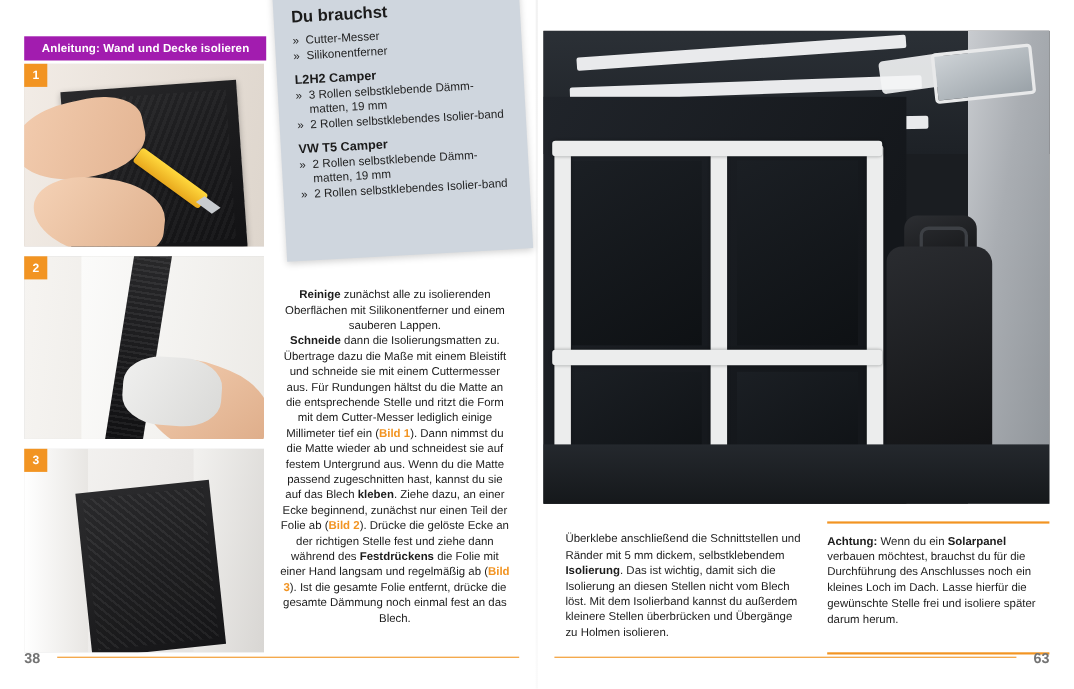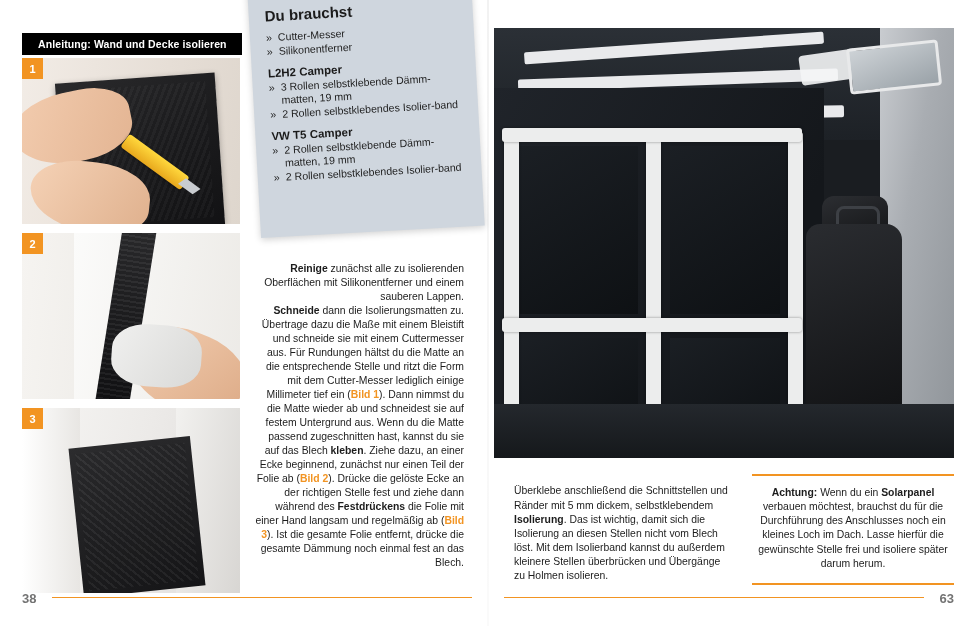--- a/index.html
+++ b/index.html
@@ -19,21 +19,21 @@
     background: #ffffff;
   }
 
   
   .chapter-tab {
     position: absolute;
     left: 22px;
     top: 33px;
     width: 220px;
     height: 22px;
-    background: #000000;
+    background: #a21caf;
     color: #ffffff;
     font-size: 10.5px;
     font-weight: bold;
     display: flex;
     align-items: center;
     padding-left: 16px;
     letter-spacing: 0.1px;
   }
 
   
@@ -195,21 +195,21 @@
 
   
   .body-col {
     position: absolute;
     left: 254px;
     top: 262px;
     width: 210px;
     font-size: 10.4px;
     line-height: 1.345;
     color: #1c1c1c;
-    text-align: right;
+    text-align: center;
   }
   .body-col p { margin: 0 0 0 0; }
   .body-col b { font-weight: bold; }
   .ref { color: #f29422; font-weight: bold; }
 
   
   .van-photo {
     position: absolute;
     left: 494px;
     top: 28px;
@@ -285,25 +285,25 @@
     color: #1c1c1c;
   }
   .tip-box {
     position: absolute;
     left: 752px;
     top: 474px;
     width: 202px;
     font-size: 10.4px;
     line-height: 1.36;
     color: #1c1c1c;
-    text-align: center;
+    text-align: left;
     padding-top: 10px;
     border-top: 2px solid #f29422;
     border-bottom: 2px solid #f29422;
-    padding-bottom: 12px;
+    padding-bottom: 22px;
   }
   .tip-box b { font-weight: bold; }
 
   
   .footer-rule-left {
     position:absolute; left: 52px; bottom: 28px; width: 420px; height: 1px; background: #f29422;
   }
   .footer-rule-right {
     position:absolute; right: 52px; bottom: 28px; width: 420px; height: 1px; background: #f29422;
   }

